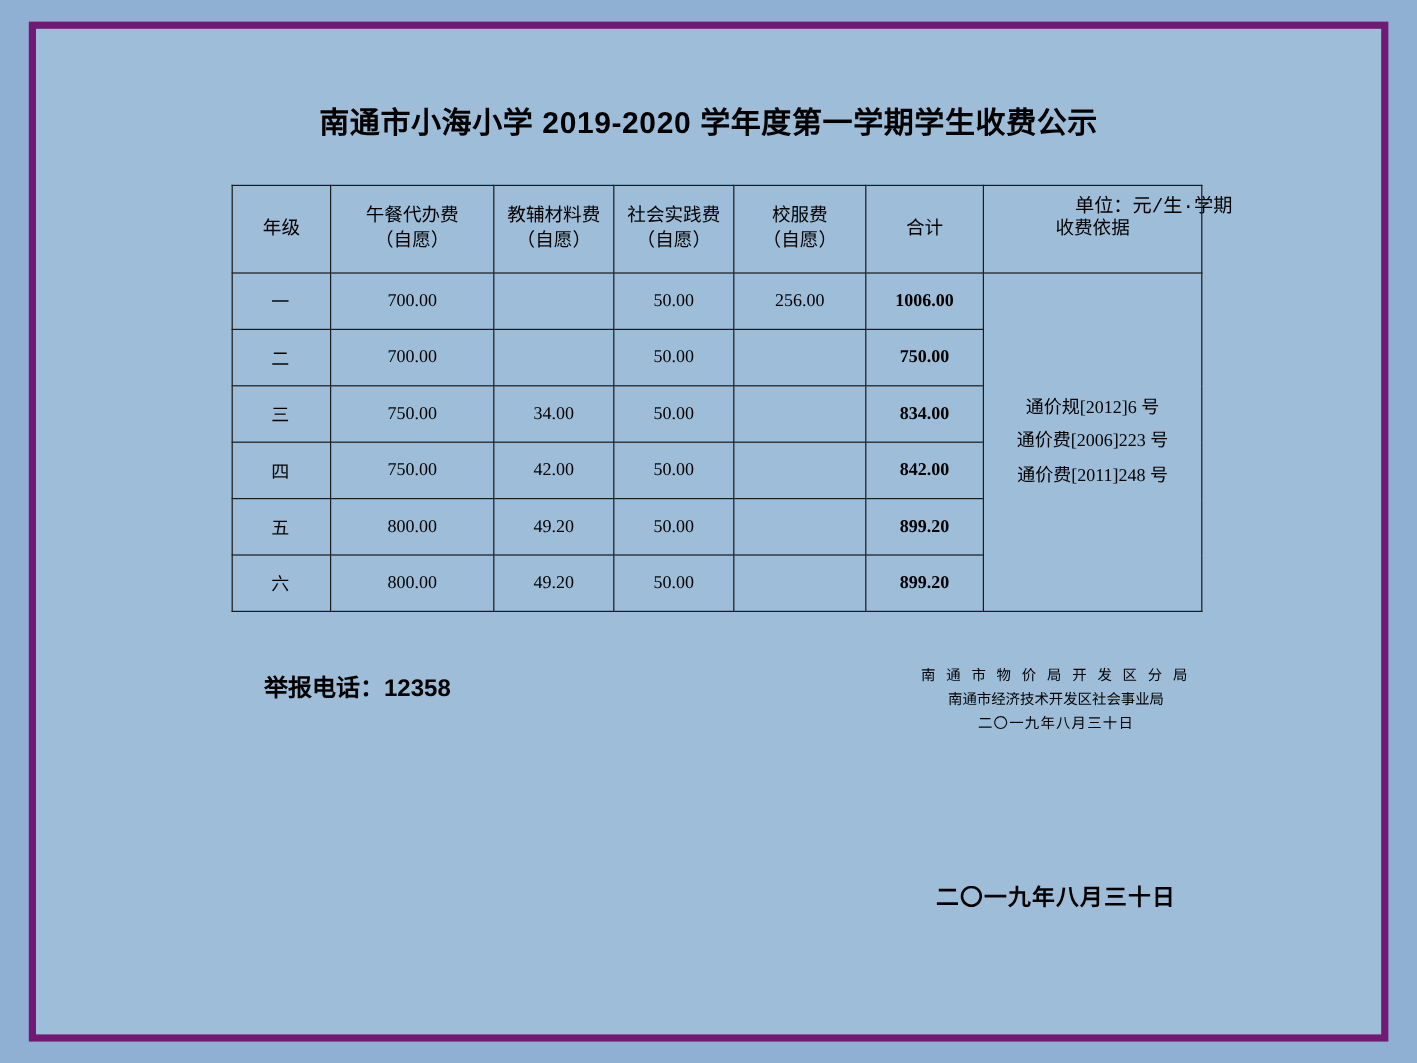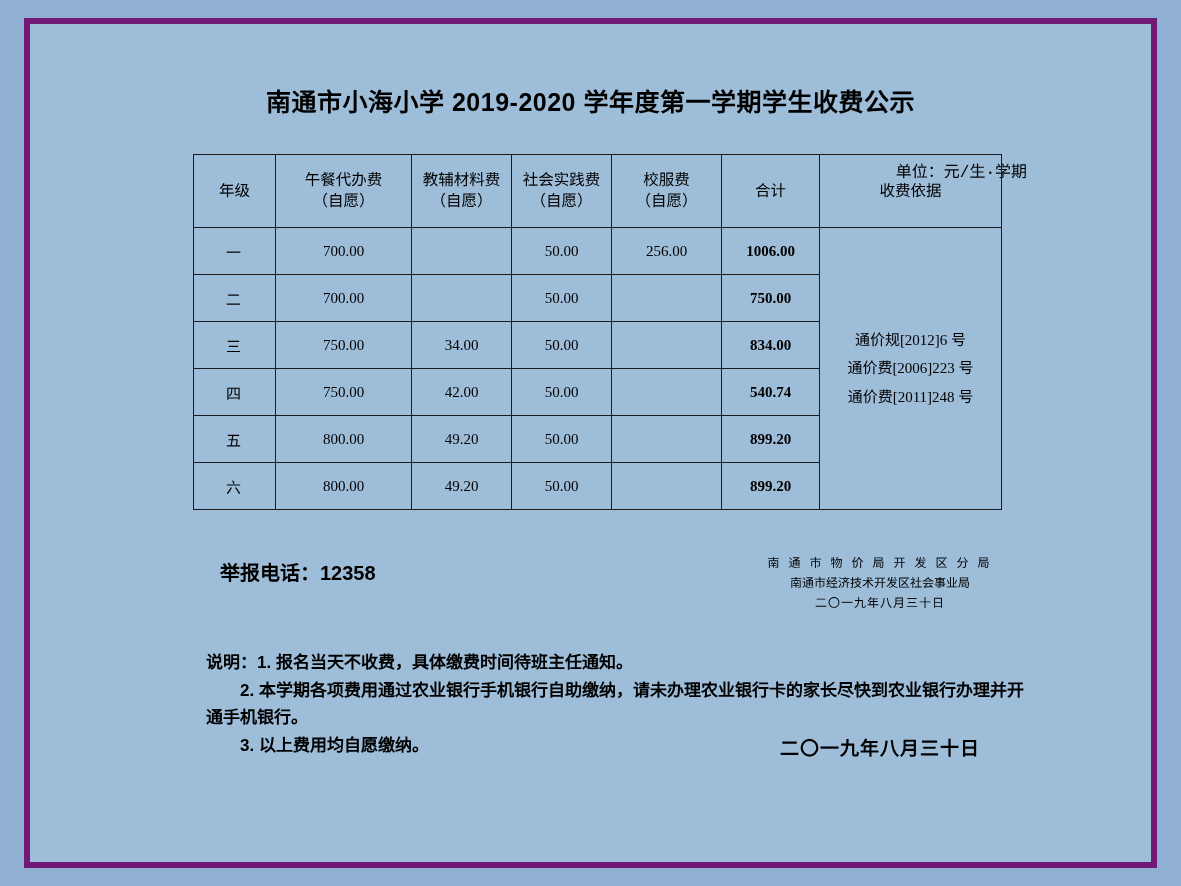--- a/index.html
+++ b/index.html
@@ -225,21 +225,21 @@
             <td>50.00</td>
             <td></td>
             <td class="total-cell">834.00</td>
           </tr>
           <tr>
             <td class="grade-cell">四</td>
             <td>750.00</td>
             <td>42.00</td>
             <td>50.00</td>
             <td></td>
-            <td class="total-cell">540.74</td>
+            <td class="total-cell">842.00</td>
           </tr>
           <tr>
             <td class="grade-cell">五</td>
             <td>800.00</td>
             <td>49.20</td>
             <td>50.00</td>
             <td></td>
             <td class="total-cell">899.20</td>
           </tr>
           <tr>
@@ -254,27 +254,20 @@
       </table>
 
       <div class="hotline">举报电话：12358</div>
 
       <div class="issuer">
         <div class="l1">南 通 市 物 价 局 开 发 区 分 局</div>
         <div class="l2">南通市经济技术开发区社会事业局</div>
         <div class="l3">二〇一九年八月三十日</div>
       </div>
 
-      <div class="notes">
-        <div>
-          <span>说明：</span><span>1. 报名当天不收费，具体缴费时间待班主任通知。</span>
-        </div>
-        <div class="indent">2. 本学期各项费用通过农业银行手机银行自助缴纳，请未办理农业银行卡的家长尽快到农业银行办理并开通手机银行。</div>
-        <div class="indent">3. 以上费用均自愿缴纳。</div>
-      </div>
 
       <div class="signature">
         <div>二〇一九年八月三十日</div>
       </div>
 
     </div>
   </div>
 </div>
 
 </body></html>

